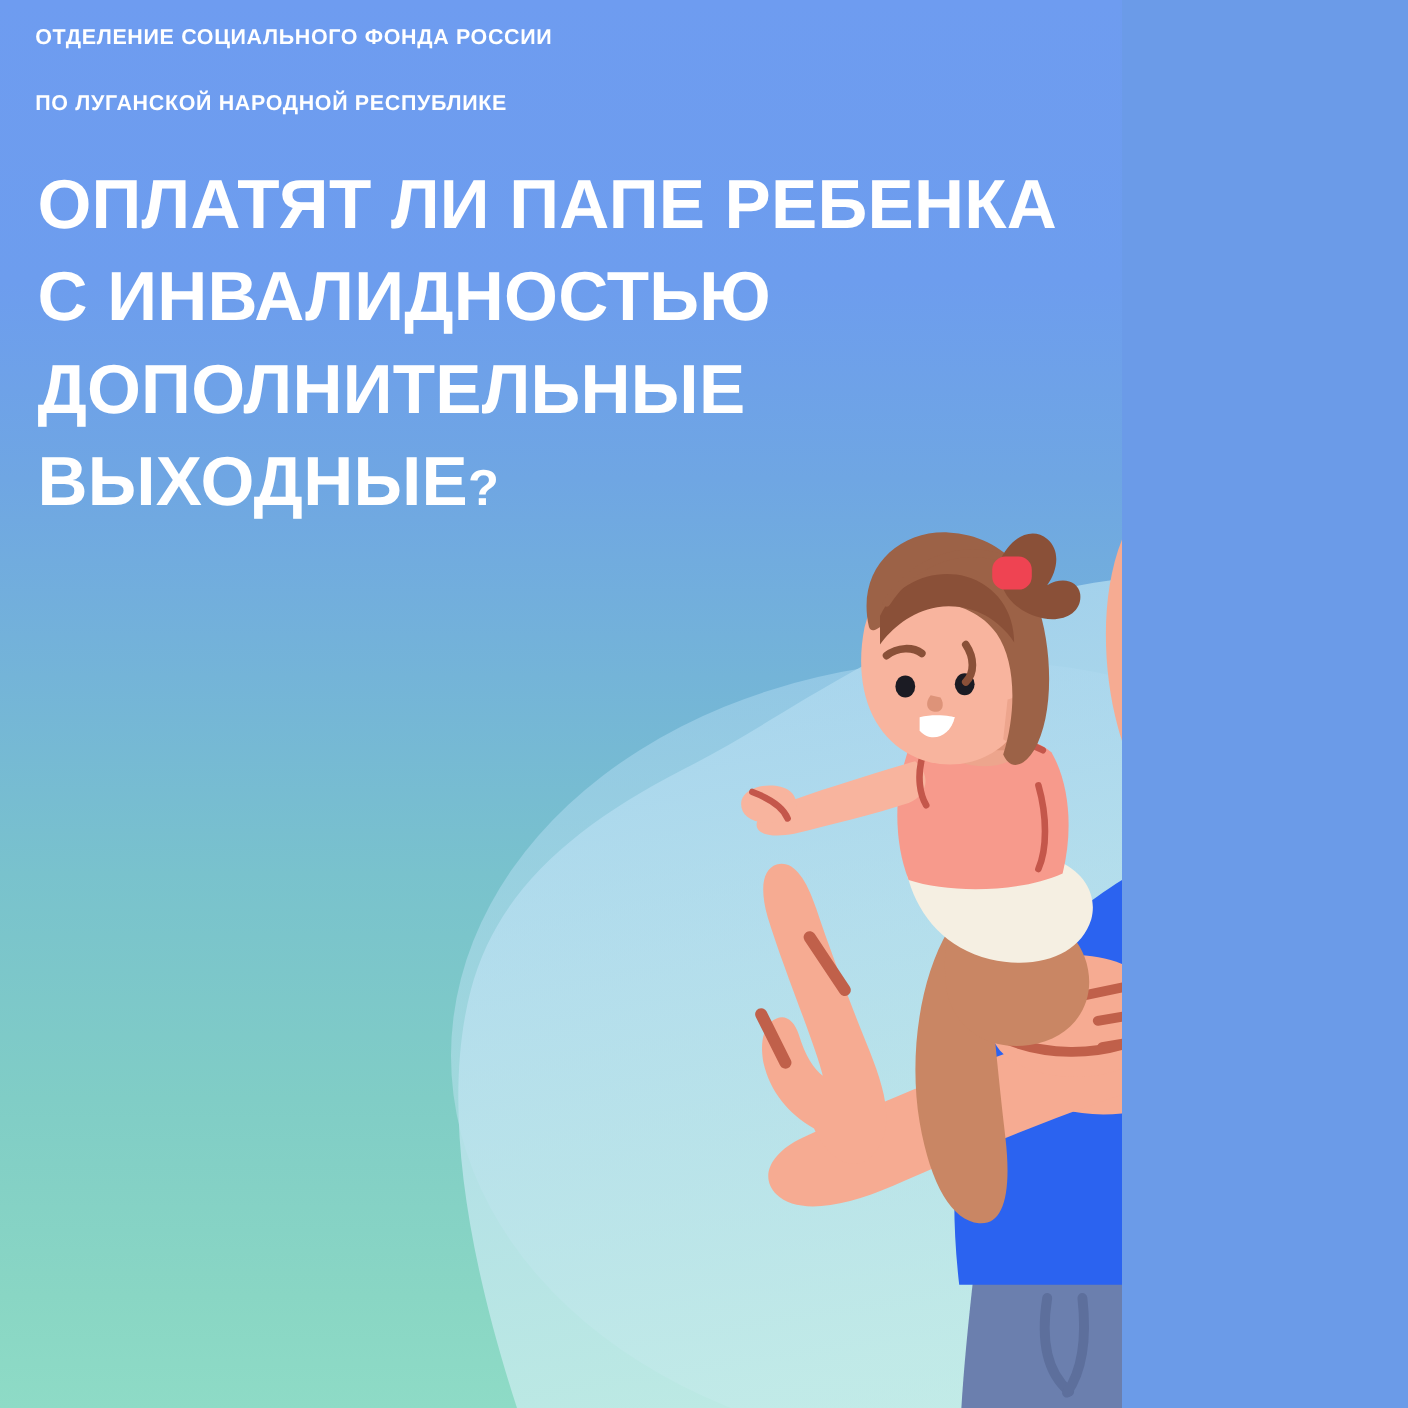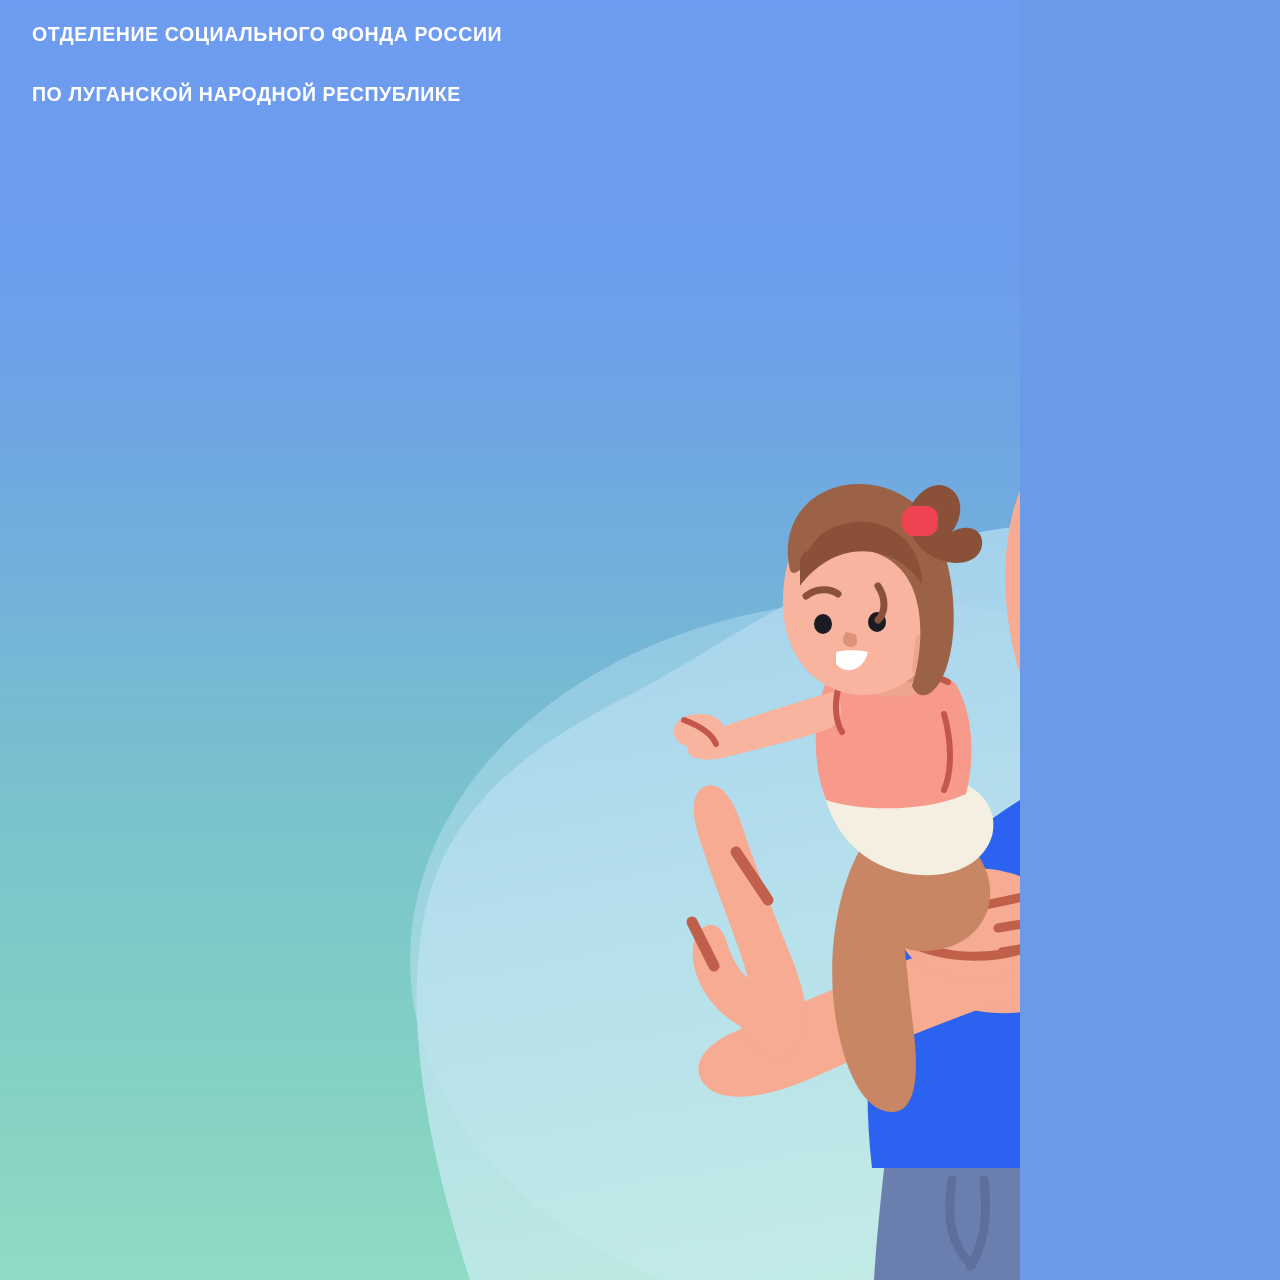--- a/index.html
+++ b/index.html
@@ -290,14 +290,20 @@
                  C 86 84, 102 70, 102 50
                  C 102 30, 86 16, 66 16 Z" fill="#ffffff"></path>
 
         <path d="M64 2 L 84 10 L 42 92 L 22 84 Z" fill="#ffffff"></path>
 
         <path d="M56 16 L 56 84 L 49 84 L 49 16 Z" fill="#6b9be8" opacity="0"></path>
       </svg>
     </div>
   </div>
 
+  <h1 class="title">
+    <span class="tline">ОПЛАТЯТ ЛИ ПАПЕ РЕБЕНКА</span>
+    <span class="tline">С ИНВАЛИДНОСТЬЮ</span>
+    <span class="tline">ДОПОЛНИТЕЛЬНЫЕ</span>
+    <span class="tline"><span>ВЫХОДНЫЕ</span><span class="qm">?</span></span>
+  </h1>
 
 </div>
 
 </body></html>

